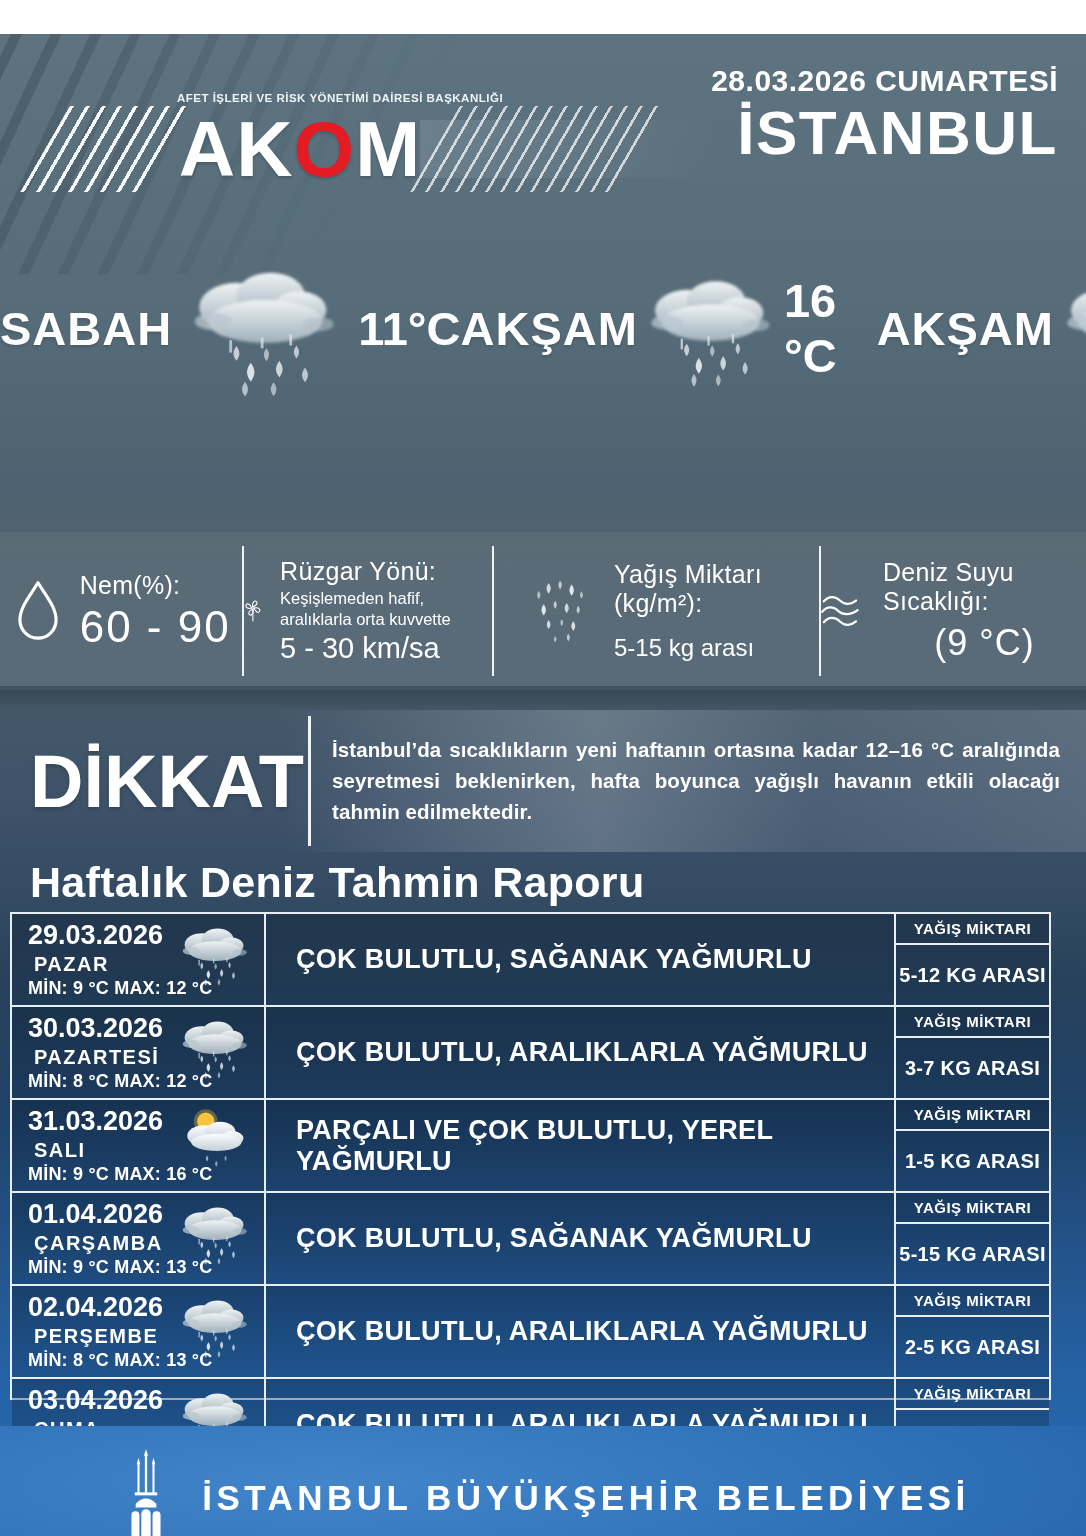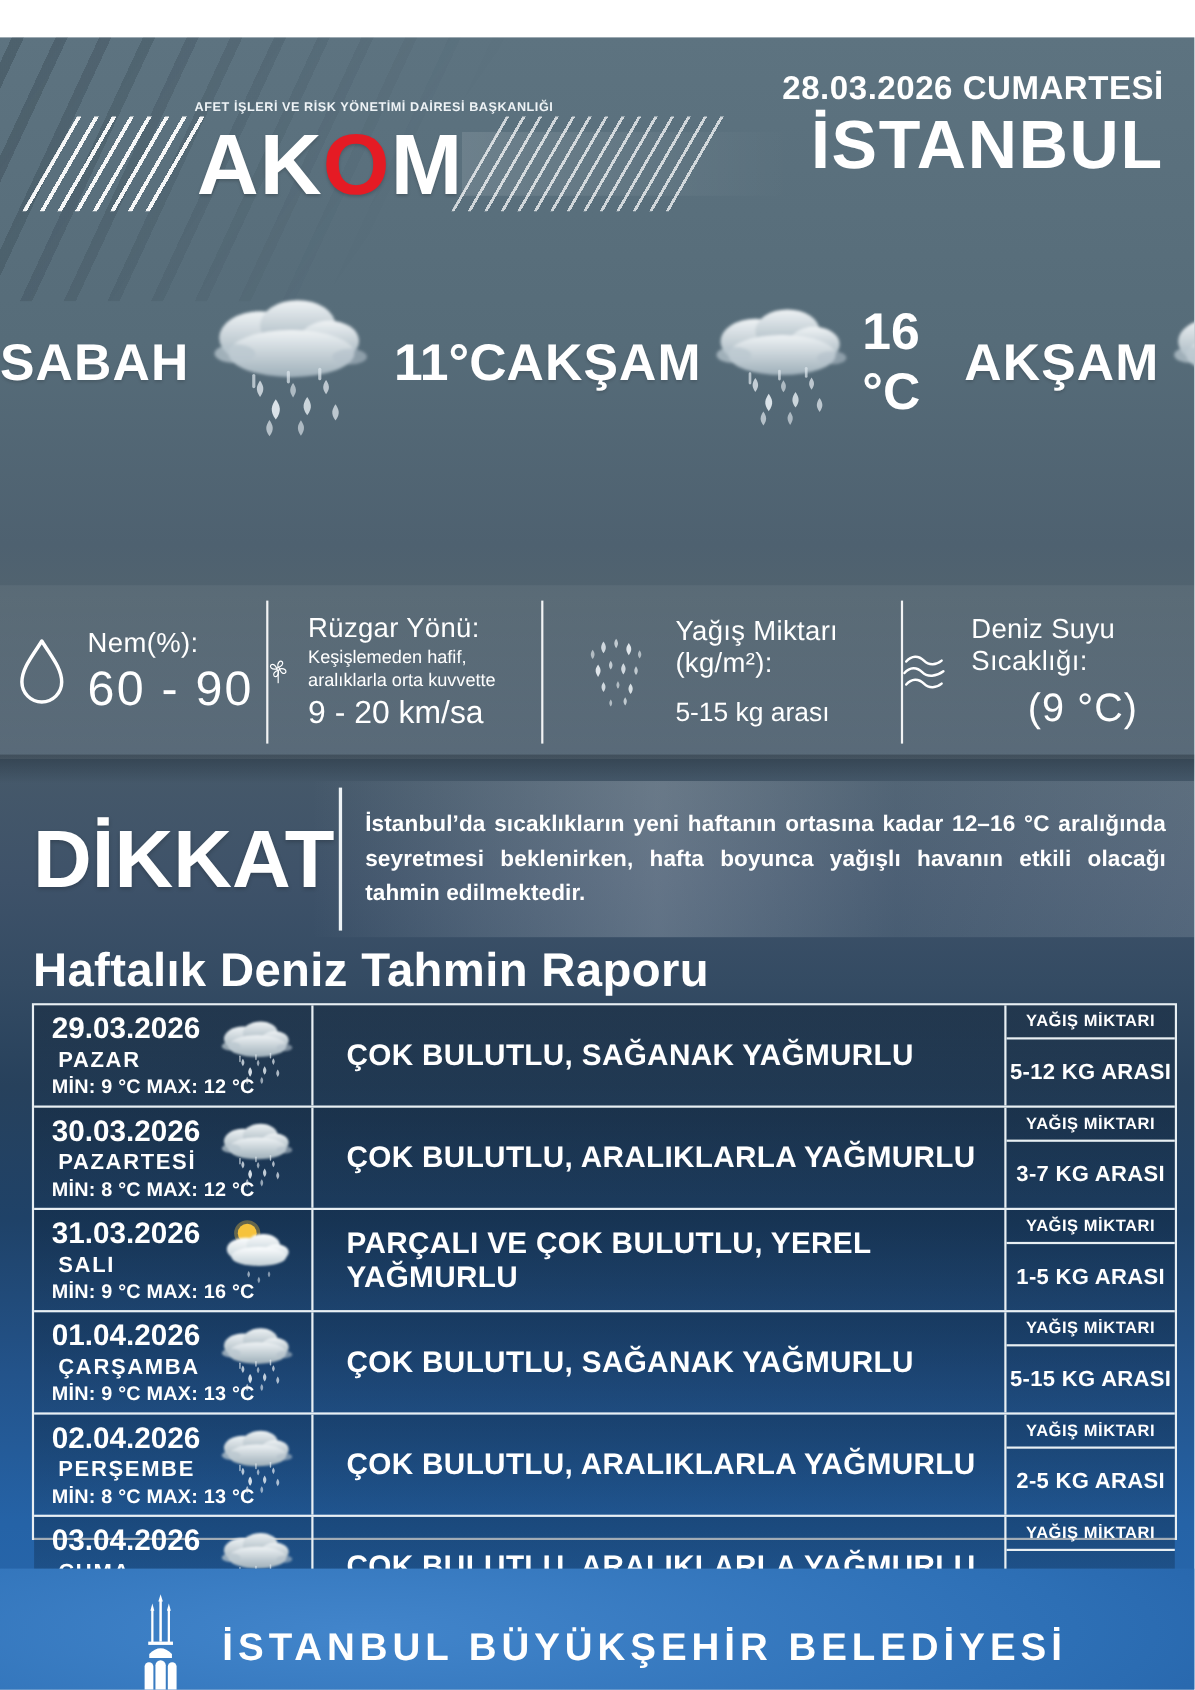--- a/index.html
+++ b/index.html
@@ -63,21 +63,21 @@
   .sheen { position:absolute; inset:0;
     background:linear-gradient(90deg, rgba(255,255,255,0) 26%, rgba(200,210,218,.14) 40%,
       rgba(235,240,244,.22) 55%, rgba(180,195,205,.12) 75%, rgba(220,228,234,.16) 100%); }
   .warn-title { position:absolute; left:30px; top:50%; transform:translateY(-50%);
     font-size:74px; font-weight:700; letter-spacing:0px; text-shadow:0 2px 4px rgba(0,0,0,.2); }
   .warn-divider { position:absolute; left:308px; top:6px; bottom:6px; width:3px; background:#eef3f6; }
   .warn-text { position:absolute; left:332px; right:26px; top:50%; transform:translateY(-50%);
     font-size:20.5px; font-weight:700; text-align:justify; line-height:1.5; letter-spacing:.1px; }
   
   .weekly-title { position:absolute; top:824px; left:30px; font-size:43px; font-weight:700; letter-spacing:.3px; }
-  .wtable { position:absolute; top:878px; left:29px; width:1041px; height:488px;
+  .wtable { position:absolute; top:878px; left:10px; width:1041px; height:488px;
     display:grid; grid-template-rows:repeat(6,1fr); border:2.5px solid #e8eff3; box-sizing:border-box; }
   .wrow { display:flex; border-top:2.5px solid #e8eff3;
     background:linear-gradient(180deg, rgba(6,22,40,.34), rgba(10,30,52,.20)); }
   .wrow:first-child { border-top:none; }
   .cell-day { width:252px; position:relative; box-sizing:border-box;
     padding:6px 0 6px 16px; display:flex; flex-direction:column; justify-content:center; gap:2px; }
   .d-date { font-size:27px; font-weight:700; }
   .d-name { font-size:20px; font-weight:700; letter-spacing:1.5px; padding-left:6px; }
   .d-mm   { font-size:18px; font-weight:700; letter-spacing:.2px; }
   .day-ic { position:absolute; right:2px; top:4px; width:94px; height:74px; }
@@ -254,21 +254,21 @@
         <div class="s-big">60 - 90</div>
       </div>
     </div>
     <div class="stat s2">
       <svg width="60" height="72" viewBox="0 0 52 62">
           <use href="#pinwheelSym"></use>
         </svg>
       <div>
         <div class="s-label">Rüzgar Yönü:</div>
         <div class="s-desc">Keşişlemeden hafif, aralıklarla orta kuvvette</div>
-        <div class="s-mid">9 - 20 km/sa</div>
+        <div class="s-mid">5 - 30 km/sa</div>
       </div>
     </div>
     <div class="stat s3">
       <svg width="88" height="92" viewBox="0 0 90 96">
           <use href="#raindropsSym"></use>
         </svg>
       <div>
         <div class="s-label">Yağış Miktarı (kg/m²):</div>
         <div class="s-val3">5-15 kg arası</div>
       </div>

